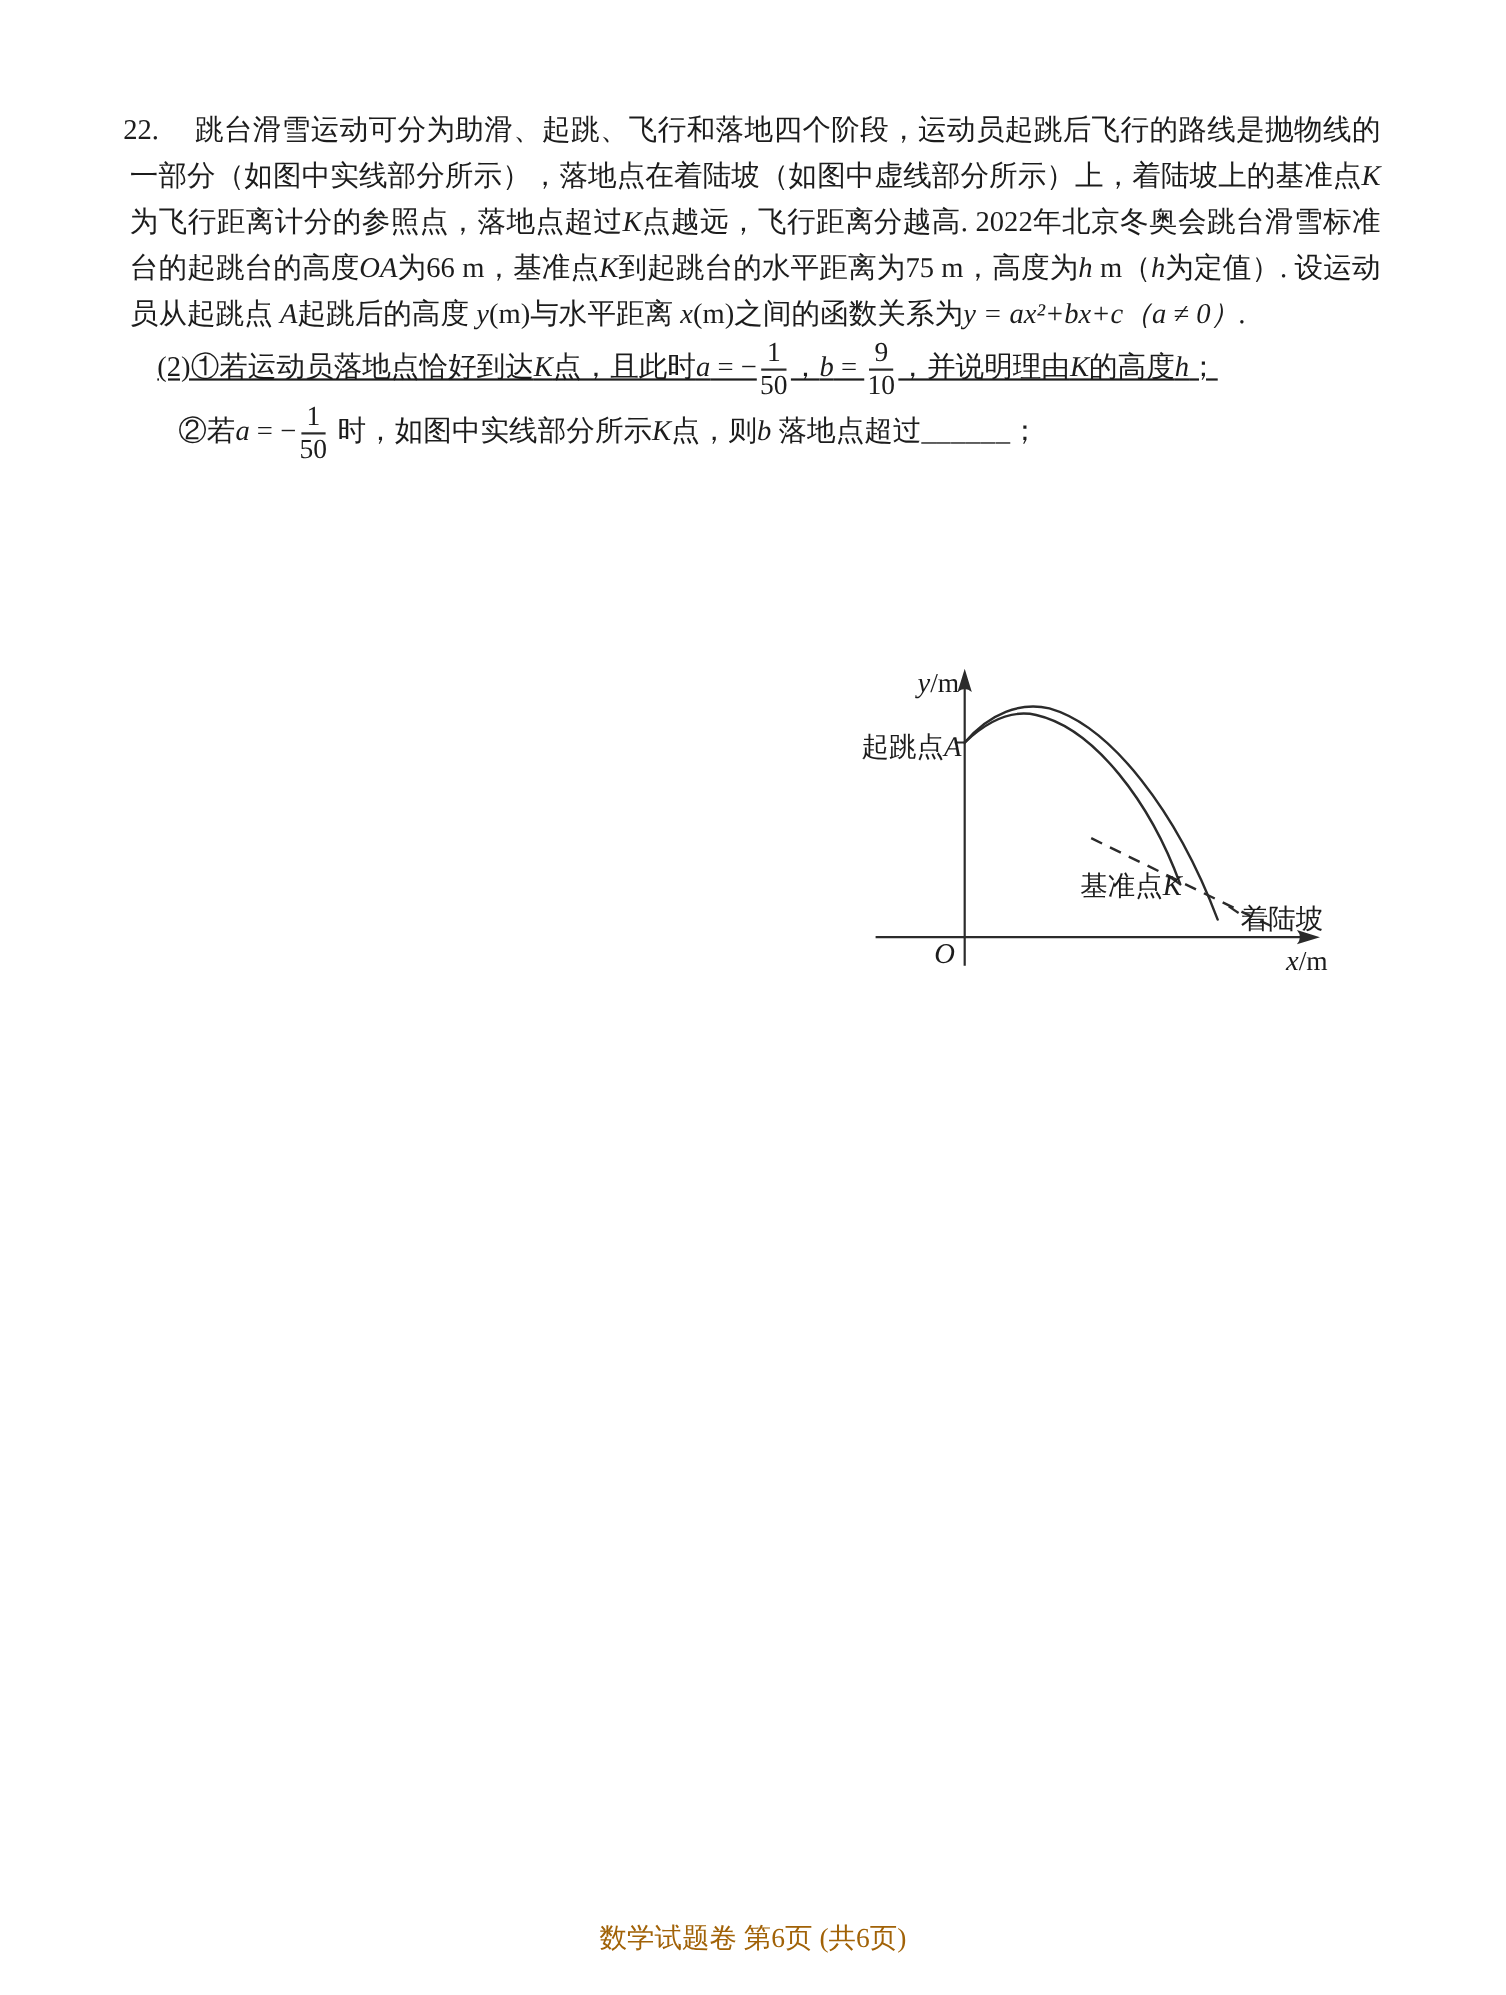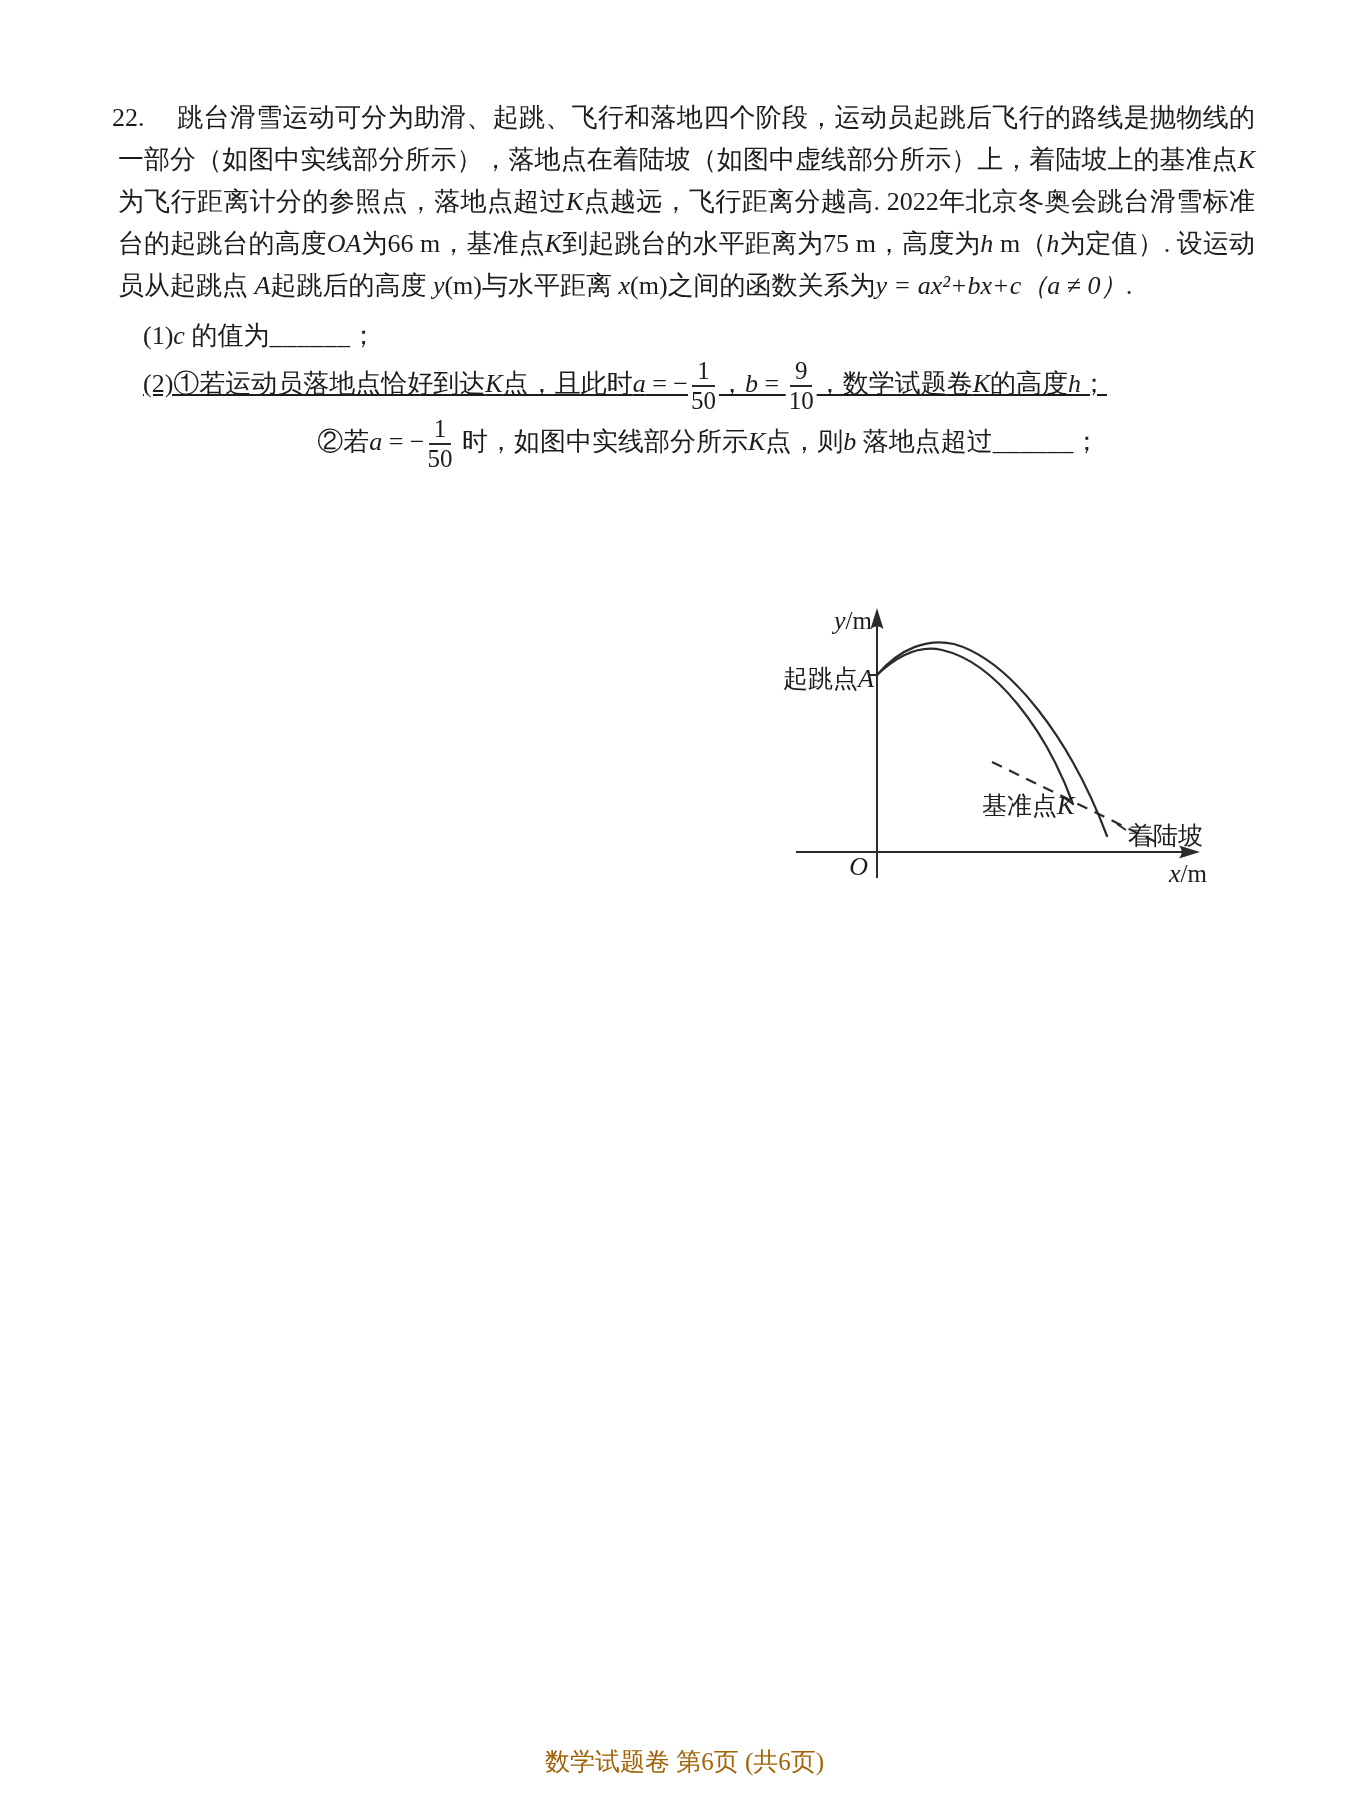--- a/index.html
+++ b/index.html
@@ -14,21 +14,21 @@
   .question {
     position:absolute; left:118px; top:97px; width:1137px;
     font-size:26px; line-height:42px;
   }
   .q-para { margin:0; text-align:justify; }
   .q-num { display:inline-block; width:65px; margin-left:-6px; }
   .it { font-family:"Liberation Serif","DejaVu Serif",serif; font-style:italic; }
   .sub { margin:0; }
   .part1 { margin:8px 0 0 25px; }
   .part2a { margin:0 0 0 25px; white-space:nowrap;text-decoration:underline; }
-  .part2b { margin:0 0 0 44px; white-space:nowrap;text-align:center; }
+  .part2b { margin:0 0 0 44px; white-space:nowrap; }
   .part3 { margin:4px 0 0 7px; padding-left:38px; text-indent:-38px; text-align:justify; }
   .frac {
     display:inline-flex; flex-direction:column; align-items:center;
     vertical-align:middle; line-height:1.12; font-size:25px;
     font-style:normal; text-indent:0; margin:0 3px;
   }
   .frac .top { display:block; padding:0 5px 0; border-bottom:2px solid #2a2a2a; }
   .frac .bot { display:block; }
   .blank { letter-spacing:0.5px; }
   .figure { position:absolute; left:770px; top:598px; }
@@ -47,29 +47,28 @@
 </style>
 </head>
 <body>
 
 <div class="page">
 
   <div class="question">
 
     <p class="q-para"><span class="q-num">22.</span><span>跳台滑雪运动可分为助滑、起跳、飞行和落地四个阶段，运动员起跳后飞行的路线是抛物线的一部分（如图中实线部分所示），落地点在着陆坡（如图中虚线部分所示）上，着陆坡上的基准点</span><span class="it">K</span><span>为飞行距离计分的参照点，落地点超过</span><span class="it">K</span><span>点越远，飞行距离分越高. 2022年北京冬奥会跳台滑雪标准台的起跳台的高度</span><span class="it">OA</span><span>为66 m，基准点</span><span class="it">K</span><span>到起跳台的水平距离为75 m，高度为</span><span class="it">h</span><span> m（</span><span class="it">h</span><span>为定值）. 设运动员从起跳点 </span><span class="it">A</span><span>起跳后的高度 </span><span class="it">y</span><span>(m)与水平距离 </span><span class="it">x</span><span>(m)之间的函数关系为</span><span class="it">y = ax²+bx+c（a ≠ 0）.</span></p>
 
-    <p class="sub part1"><span>(1)</span><span class="it">c</span><span> 的值为</span><span class="blank">______</span><span>；</span></p>
 
     <p class="sub part2a"><span>(2)①若运动员落地点恰好到达</span><span class="it">K</span><span>点，且此时</span><span class="it">a</span><span> = −</span><span class="frac">
           <span class="top">1</span>
           <span class="bot">50</span>
         </span><span>，</span><span class="it">b</span><span> = </span><span class="frac">
           <span class="top">9</span>
           <span class="bot">10</span>
-        </span><span>，数学试题卷</span><span class="it">K</span><span>的高度</span><span class="it">h</span><span>；</span></p>
+        </span><span>，并说明理由</span><span class="it">K</span><span>的高度</span><span class="it">h</span><span>；</span></p>
 
     <p class="sub part2b"><span>②若</span><span class="it">a</span><span> = −</span><span class="frac">
           <span class="top">1</span>
           <span class="bot">50</span>
         </span><span> 时，如图中实线部分所示</span><span class="it">K</span><span>点，则</span><span class="it">b</span><span> 落地点超过</span><span class="blank">______</span><span>；</span></p>
 
 
   </div>
 
   <svg class="figure" width="445" height="300" viewBox="0 0 445 300" xmlns="http://www.w3.org/2000/svg">

